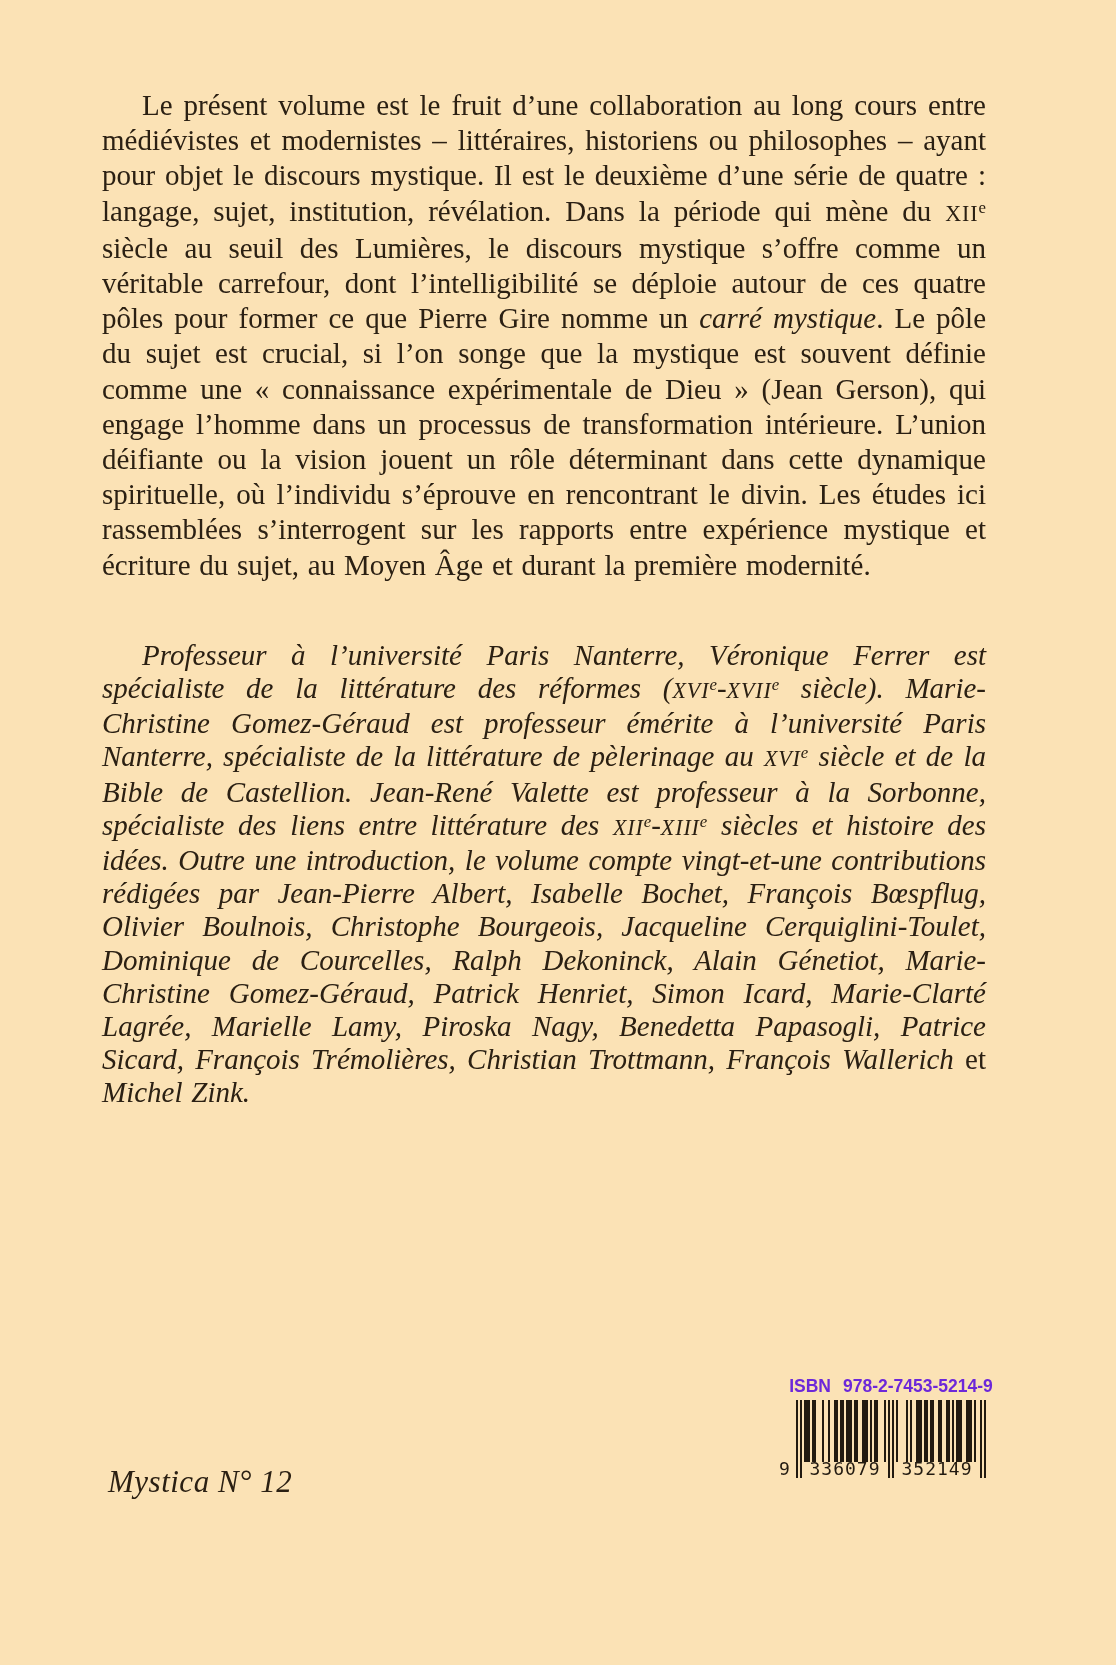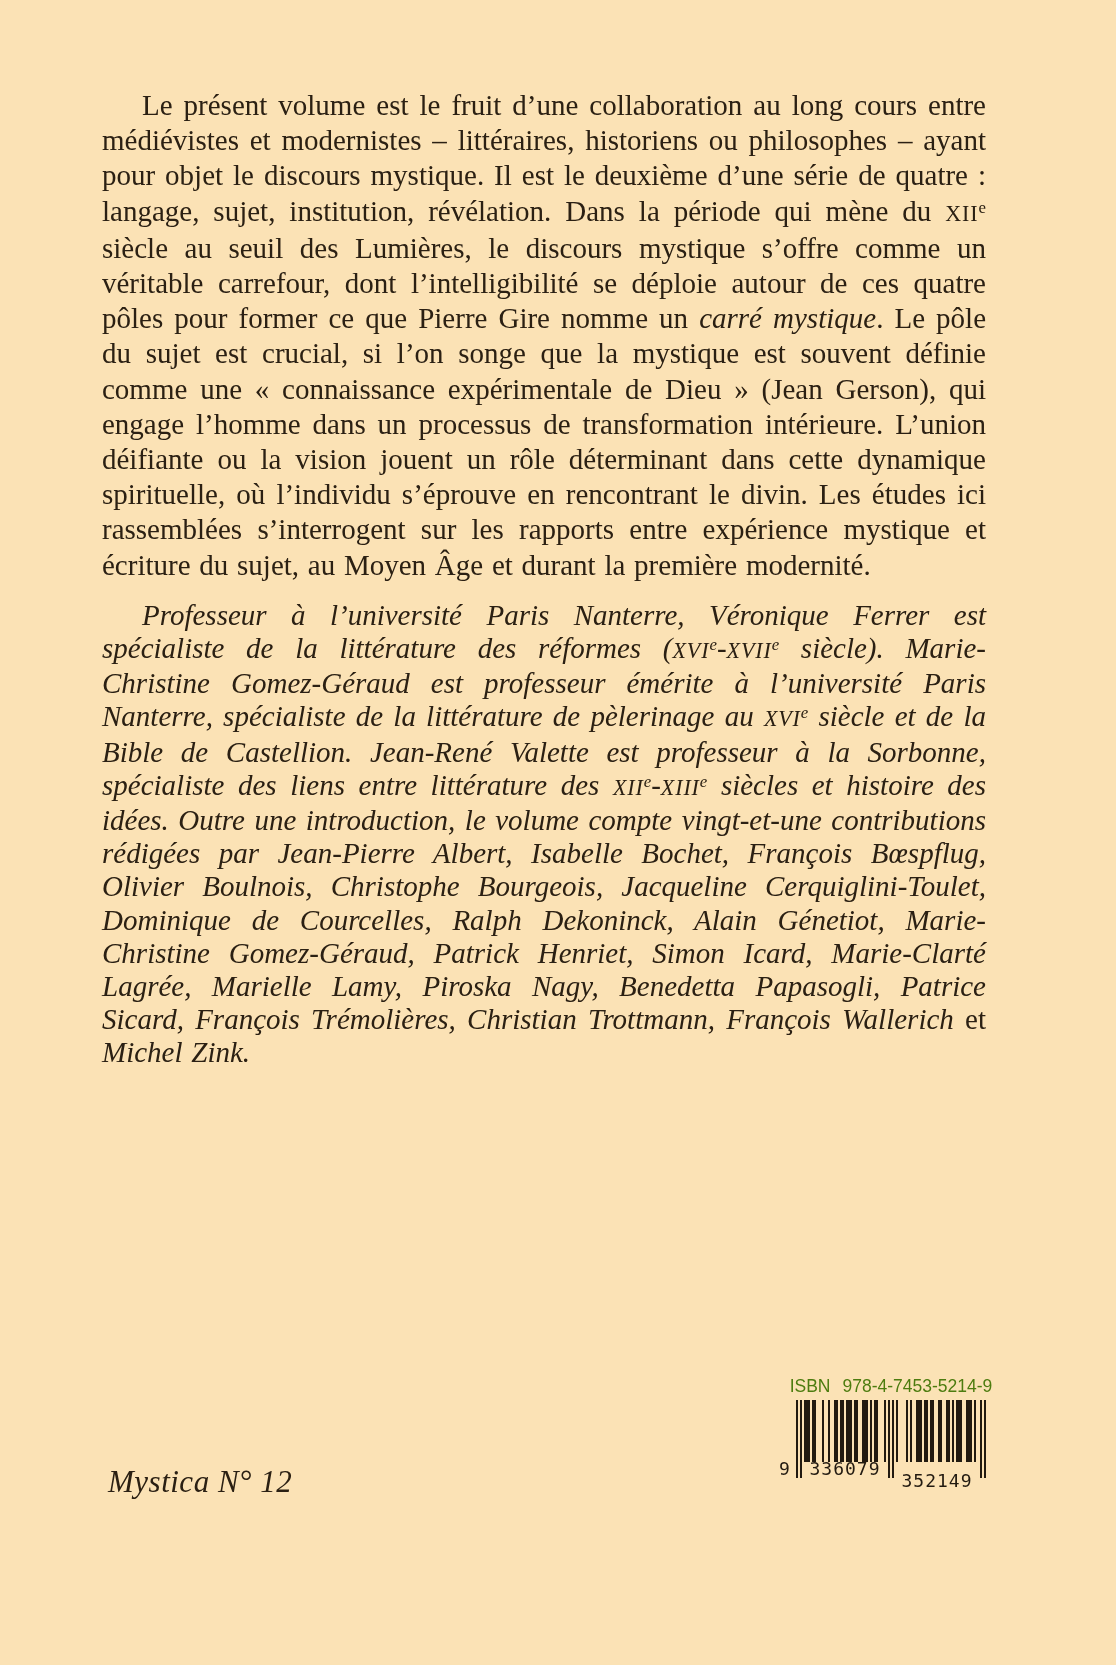--- a/index.html
+++ b/index.html
@@ -26,21 +26,21 @@
     word-spacing: 1.5px;
   }
   .para-roman {
     font-size: 29px;
     line-height: 35.2px;
   }
   .para-italic {
     font-style: italic;
     font-size: 29px;
     line-height: 33.2px;
-    margin-top: 16px;
+    margin-top: 56px;
   }
   .seg-i  { font-style: italic; }
   .para-italic .seg-r { font-style: normal; }
   .seg-sc  { font-size: 0.76em; letter-spacing: 0.04em; }
   .seg-isc { font-size: 0.76em; letter-spacing: 0.04em; font-style: italic; }
   .seg-sup, .seg-isup {
     font-size: 0.58em;
     vertical-align: 0.5em;
     line-height: 0;
   }
@@ -60,22 +60,22 @@
     position: absolute;
     left: 795px; top: 1376px;
     width: 192px;
     display: flex;
     flex-direction: column;
     align-items: center;
   }
   .isbn-line {
     font-family: "Liberation Sans", "DejaVu Sans", sans-serif;
     font-size: 17.5px;
-    font-weight: 400;
-    color: #4d7c0f;
+    font-weight: 700;
+    color: #6d28d9;
     white-space: nowrap;
     margin-bottom: 3px;
     display: flex;
     gap: 12px;
     text-align: center;
   }
   .barcode-wrap {
     position: relative;
     width: 190px; height: 96px;
   }
@@ -84,38 +84,38 @@
     position: absolute;
     top: 59px;
     font-family: "DejaVu Sans Mono", "Liberation Mono", monospace;
     font-size: 18px;
     color: #221a10;
     line-height: 20px;
     background: transparent;
   }
   .bc-first  { left: -17px; }
   .bc-left   { left: 8px;  width: 82px; text-align: center; letter-spacing: 1px; }
-  .bc-right  { left: 100px; width: 82px; text-align: center; letter-spacing: 1px; margin-top: 12px; }
+  .bc-right  { left: 100px; width: 82px; text-align: center; letter-spacing: 1px; }
 </style>
 </head>
 <body>
 
 <div class="cover">
 
   <div class="text-block">
       <p class="para para-roman"><span class="seg-r">Le présent volume est le fruit d’une collaboration au long cours entre médiévistes et modernistes – littéraires, historiens ou philosophes – ayant pour objet le discours mystique. Il est le deuxième d’une série de quatre&nbsp;: langage, sujet, institution, révélation. Dans la période qui mène du </span><span class="seg-sc">XII</span><span class="seg-sup">e</span><span class="seg-r"> siècle au seuil des Lumières, le discours mystique s’offre comme un véritable carrefour, dont l’intelligibilité se déploie autour de ces quatre pôles pour former ce que Pierre Gire nomme un </span><span class="seg-i">carré mystique</span><span class="seg-r">. Le pôle du sujet est crucial, si l’on songe que la mystique est souvent définie comme une «&nbsp;connaissance expérimentale de Dieu&nbsp;» (Jean Gerson), qui engage l’homme dans un processus de transformation intérieure. L’union déifiante ou la vision jouent un rôle déterminant dans cette dynamique spirituelle, où l’individu s’éprouve en rencontrant le divin. Les études ici rassemblées s’interrogent sur les rapports entre expérience mystique et écriture du sujet, au Moyen Âge et durant la première modernité.</span></p>
       <p class="para para-italic"><span class="seg-i">Professeur à l’université Paris Nanterre, Véronique Ferrer est spécialiste de la littérature des réformes (</span><span class="seg-isc">XVI</span><span class="seg-isup">e</span><span class="seg-i">-</span><span class="seg-isc">XVII</span><span class="seg-isup">e</span><span class="seg-i"> siècle). Marie-Christine Gomez-Géraud est professeur émérite à l’université Paris Nanterre, spécialiste de la littérature de pèlerinage au </span><span class="seg-isc">XVI</span><span class="seg-isup">e</span><span class="seg-i"> siècle et de la Bible de Castellion. Jean-René Valette est professeur à la Sorbonne, spécialiste des liens entre littérature des </span><span class="seg-isc">XII</span><span class="seg-isup">e</span><span class="seg-i">-</span><span class="seg-isc">XIII</span><span class="seg-isup">e</span><span class="seg-i"> siècles et histoire des idées. Outre une introduction, le volume compte vingt-et-une contributions rédigées par Jean-Pierre Albert, Isabelle Bochet, François Bœspflug, Olivier Boulnois, Christophe Bourgeois, Jacqueline Cerquiglini-Toulet, Dominique de Courcelles, Ralph Dekoninck, Alain Génetiot, Marie-Christine Gomez-Géraud, Patrick Henriet, Simon Icard, Marie-Clarté Lagrée, Marielle Lamy, Piroska Nagy, Benedetta Papasogli, Patrice Sicard, François Trémolières, Christian Trottmann, François Wallerich </span><span class="seg-r">et</span><span class="seg-i"> Michel Zink.</span></p>
     </div>
 
   <div class="collection">Mystica N° 12</div>
 
   <div class="isbn-block">
     <div class="isbn-line">
       <span>ISBN</span>
-      <span>978-4-7453-5214-9</span>
+      <span>978-2-7453-5214-9</span>
     </div>
     <div class="barcode-wrap">
       <svg id="barcode-svg" width="190" height="78">
           <rect x="0" y="0" width="2" height="78" fill="#221a10"></rect>
           <rect x="4" y="0" width="2" height="78" fill="#221a10"></rect>
           <rect x="8" y="0" width="2" height="62" fill="#221a10"></rect>
           <rect x="10" y="0" width="2" height="62" fill="#221a10"></rect>
           <rect x="12" y="0" width="2" height="62" fill="#221a10"></rect>
           <rect x="16" y="0" width="2" height="62" fill="#221a10"></rect>
           <rect x="18" y="0" width="2" height="62" fill="#221a10"></rect>

